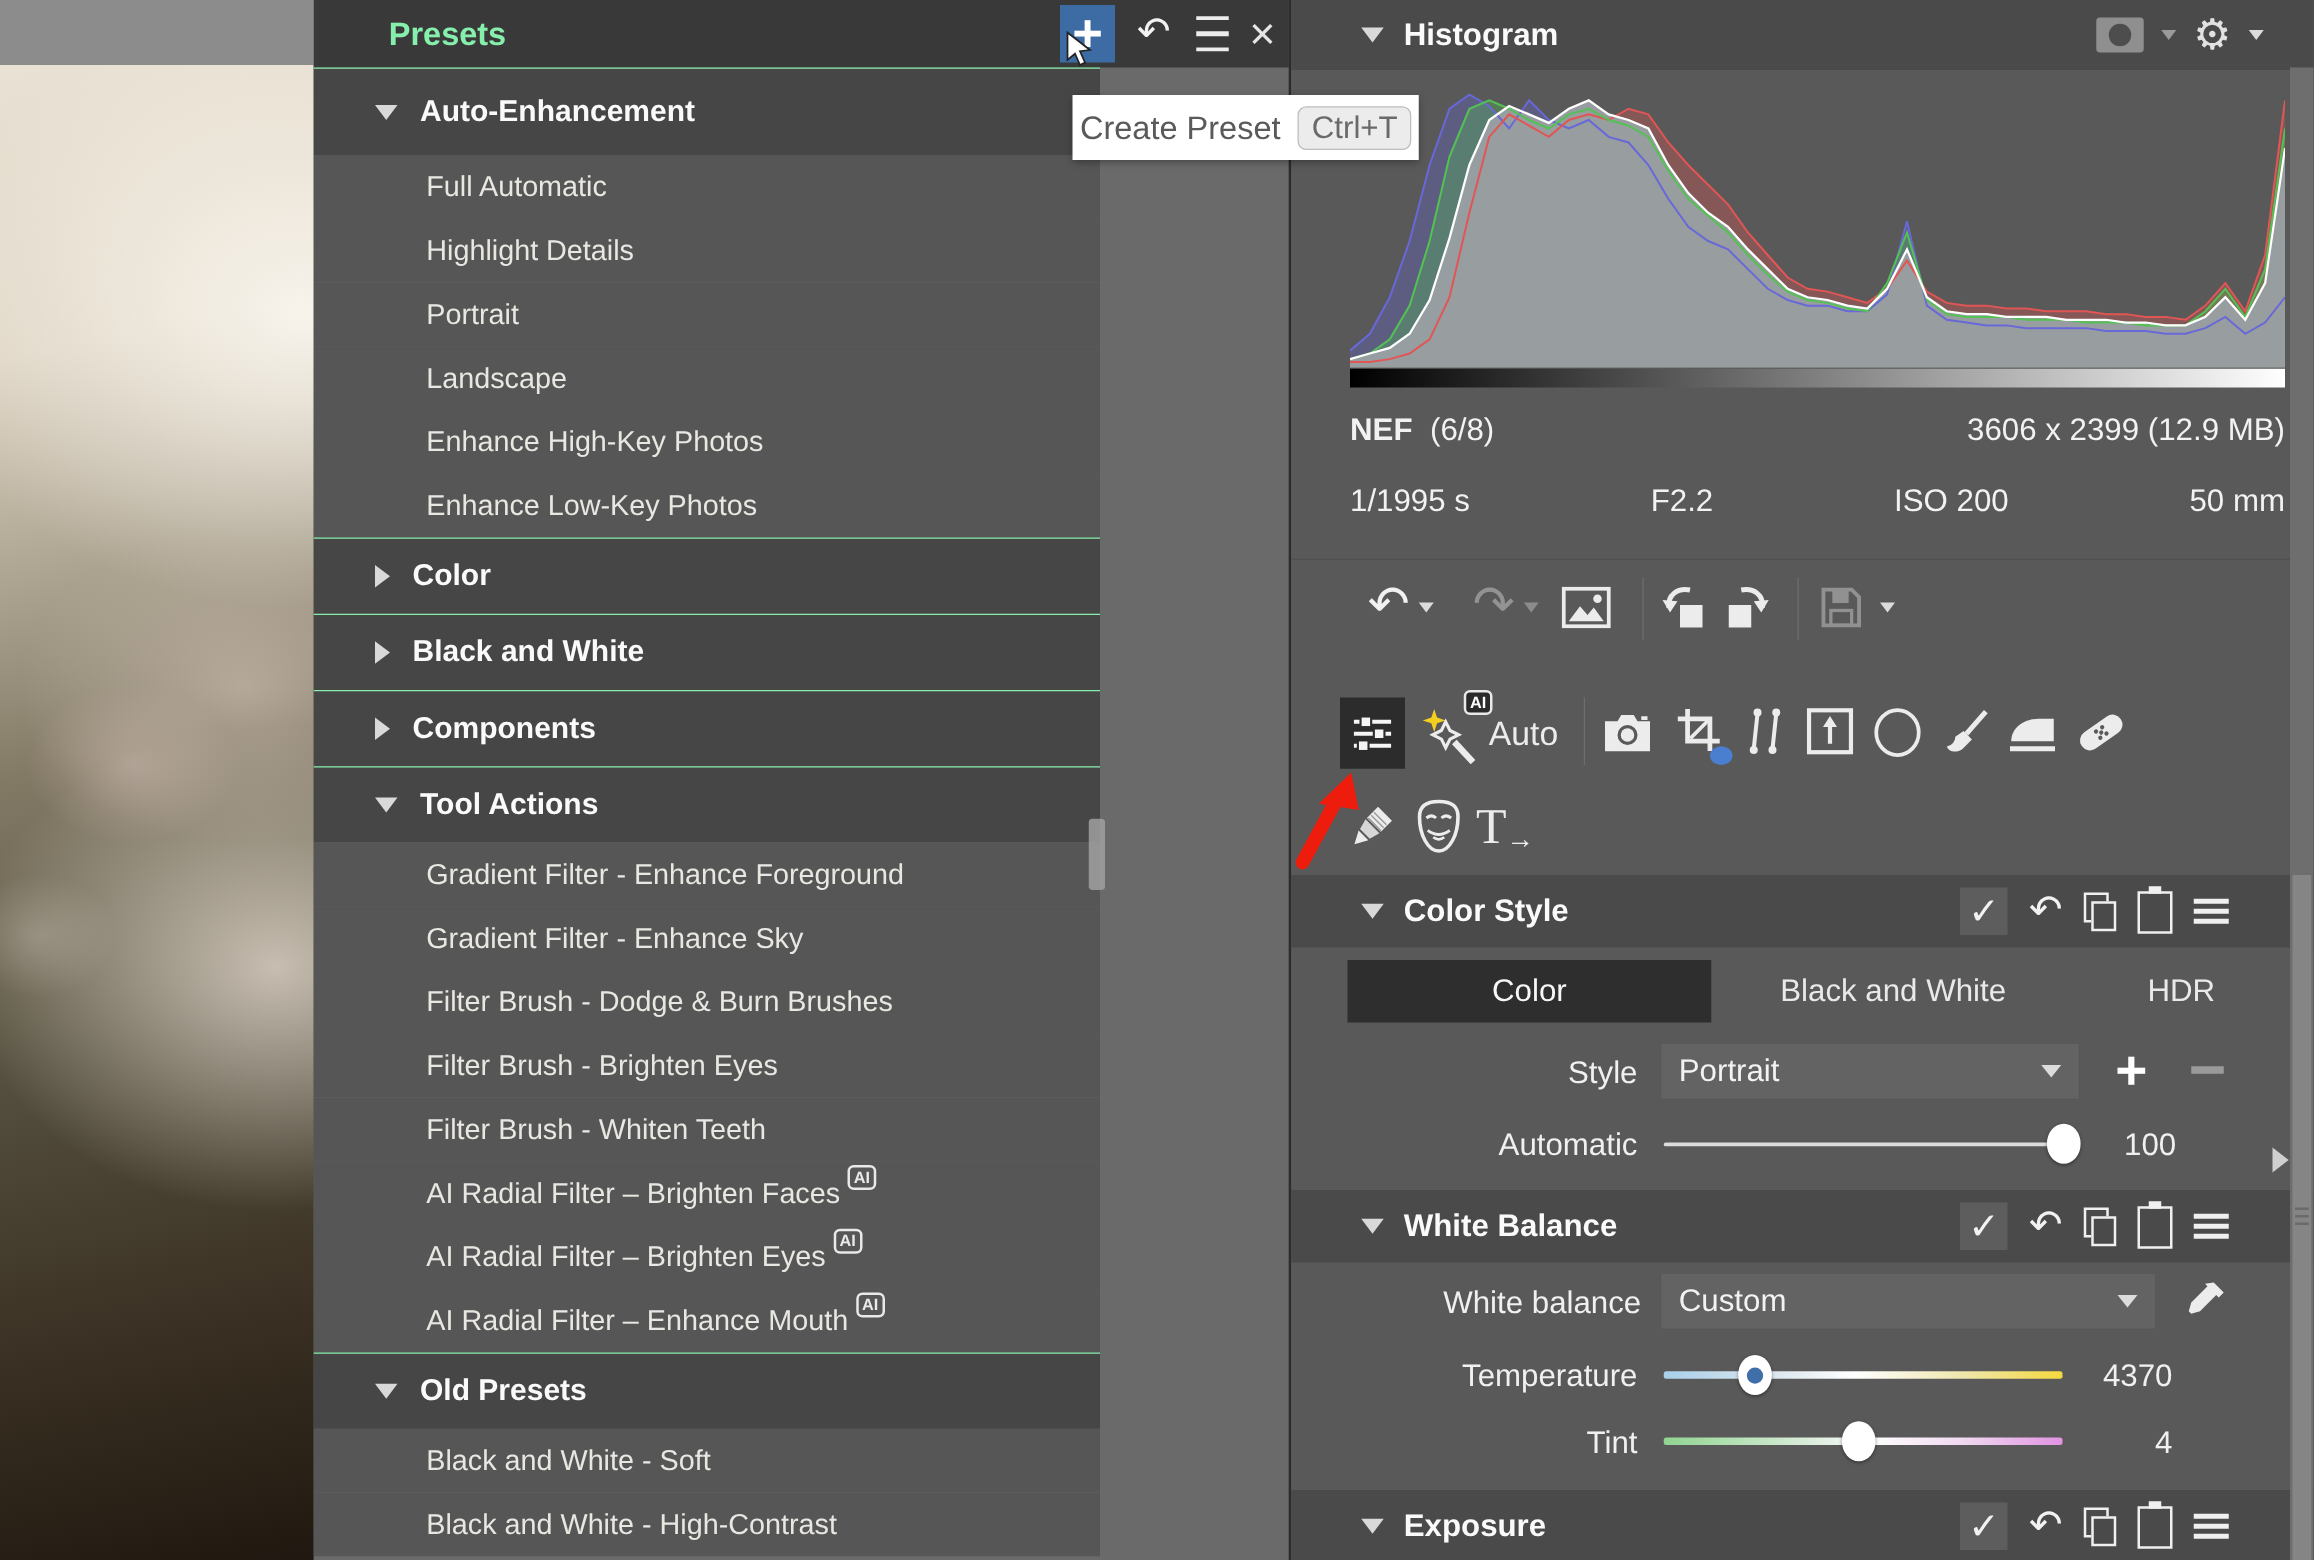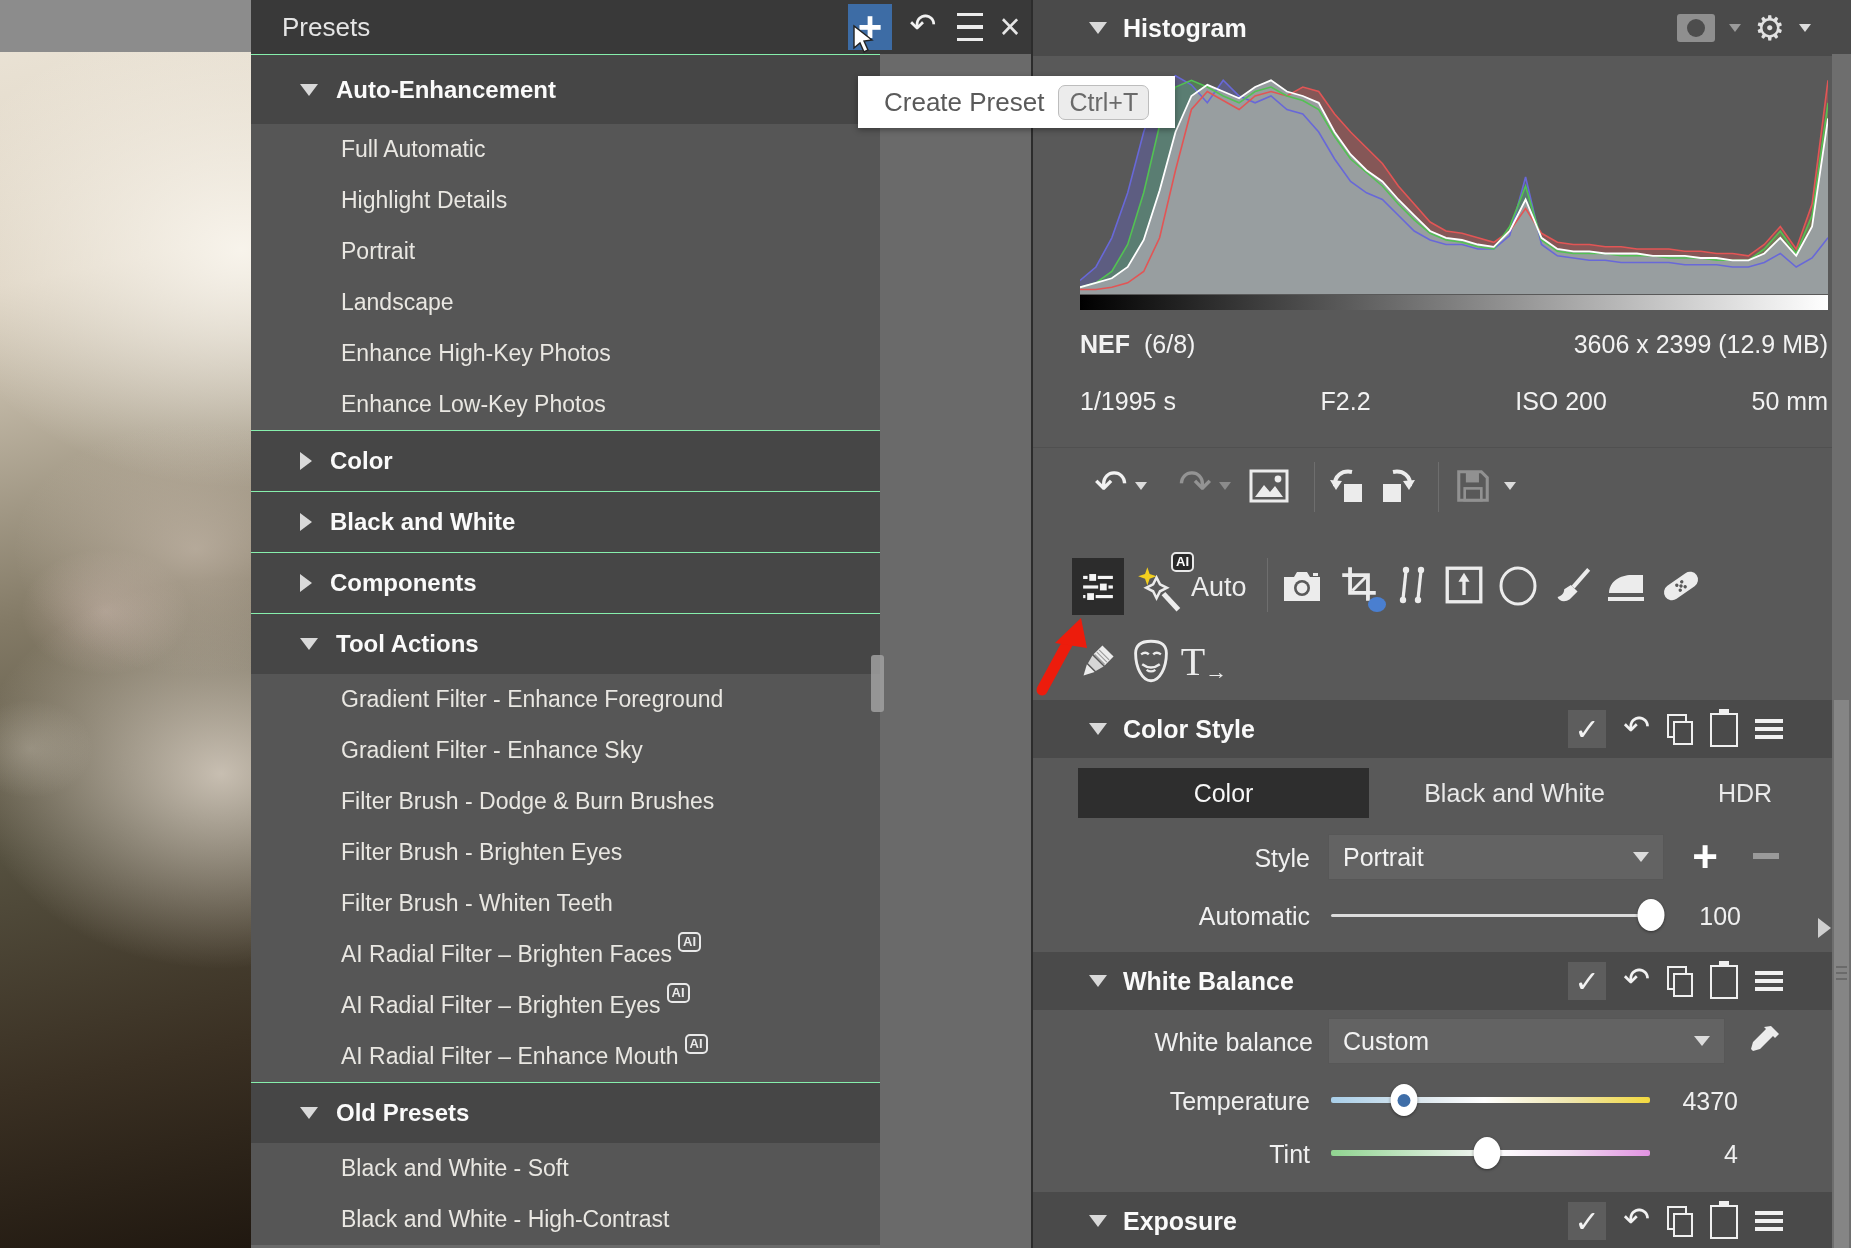--- a/index.html
+++ b/index.html
@@ -15,21 +15,21 @@
       radial-gradient(90px 70px at 12% 60%, rgba(230,222,210,.25), rgba(230,222,210,0) 70%),
       radial-gradient(430px 330px at 96% 20%, rgba(248,244,236,.98), rgba(248,244,236,0) 72%),
       radial-gradient(330px 260px at 88% 62%, rgba(226,216,204,.8), rgba(226,216,204,0) 75%),
       linear-gradient(168deg,#ece5d8 0%,#ddd3c2 22%,#837a66 48%,#55503f 66%,#3a3023 84%,#201810 100%);
   }
   .photo-topbar{left:0;top:0;width:251px;height:52px;background:#8c8c8c;}
 
   
   .presets{left:251px;top:0;width:780px;height:1248px;background:#6a6a6a;}
   .p-header{left:0;top:0;width:780px;height:54px;background:#393939;}
-  .p-title{left:31px;top:0;height:54px;line-height:54px;color:#e5e5e5;font-size:26px;font-weight:normal;}
+  .p-title{left:60px;top:0;height:54px;line-height:54px;color:#86efac;font-size:26px;font-weight:bold;}
   .hbtn{top:0;height:54px;display:flex;align-items:center;justify-content:center;color:#e6e6e6;}
   .addbtn{left:597px;top:4px;width:44px;height:46px;background:#3d6ca5;color:#fff;
           font-size:42px;font-weight:bold;display:flex;align-items:center;justify-content:center;line-height:1;}
   .bars span{display:block;width:26px;height:3.4px;background:#ececec;margin:4.6px 0;}
   .p-close{font-size:36px;line-height:54px;}
 
   .plist{left:0;top:54px;width:629px;}
   .psec{position:relative;height:61px;background:#464646;border-top:1px solid #86efac;
         box-sizing:border-box;display:flex;align-items:center;}
   .psec.first{height:70px;}
@@ -103,21 +103,21 @@
   .grad-strip{background:linear-gradient(90deg,#000 0%,#fff 100%);}
 
   .rscroll-track{left:799px;top:54px;width:19px;height:1194px;background:#6e6e6e;}
   .rscroll-thumb{left:801px;top:700px;width:15px;height:548px;background:#858585;}
   .grip span{display:block;width:11px;height:2px;background:#6a6a6a;margin:4px 0;}
   .collapse-tri{left:785px;top:918px;width:0;height:0;border-top:10px solid transparent;
       border-bottom:10px solid transparent;border-left:13px solid #cfcfcf;}
 
   
   .tooltip{left:858px;top:76px;height:52px;background:#fff;display:flex;align-items:center;
-           padding:0 26px;box-shadow:0 2px 6px rgba(0,0,0,.35);z-index:60;}
+           padding:0 6px;box-shadow:0 2px 6px rgba(0,0,0,.35);z-index:60;}
   .tooltip .tlabel{color:#5a5a5a;font-size:26px;}
   .tooltip .kbd{margin-left:14px;background:#ececec;border:1px solid #bdbdbd;border-radius:7px;
                 color:#6a6a6a;font-size:25px;padding:2px 10px;}
 </style>
 </head>
 <body>
 
 <div class="stage">
 
   <div class="abs photo"></div>

